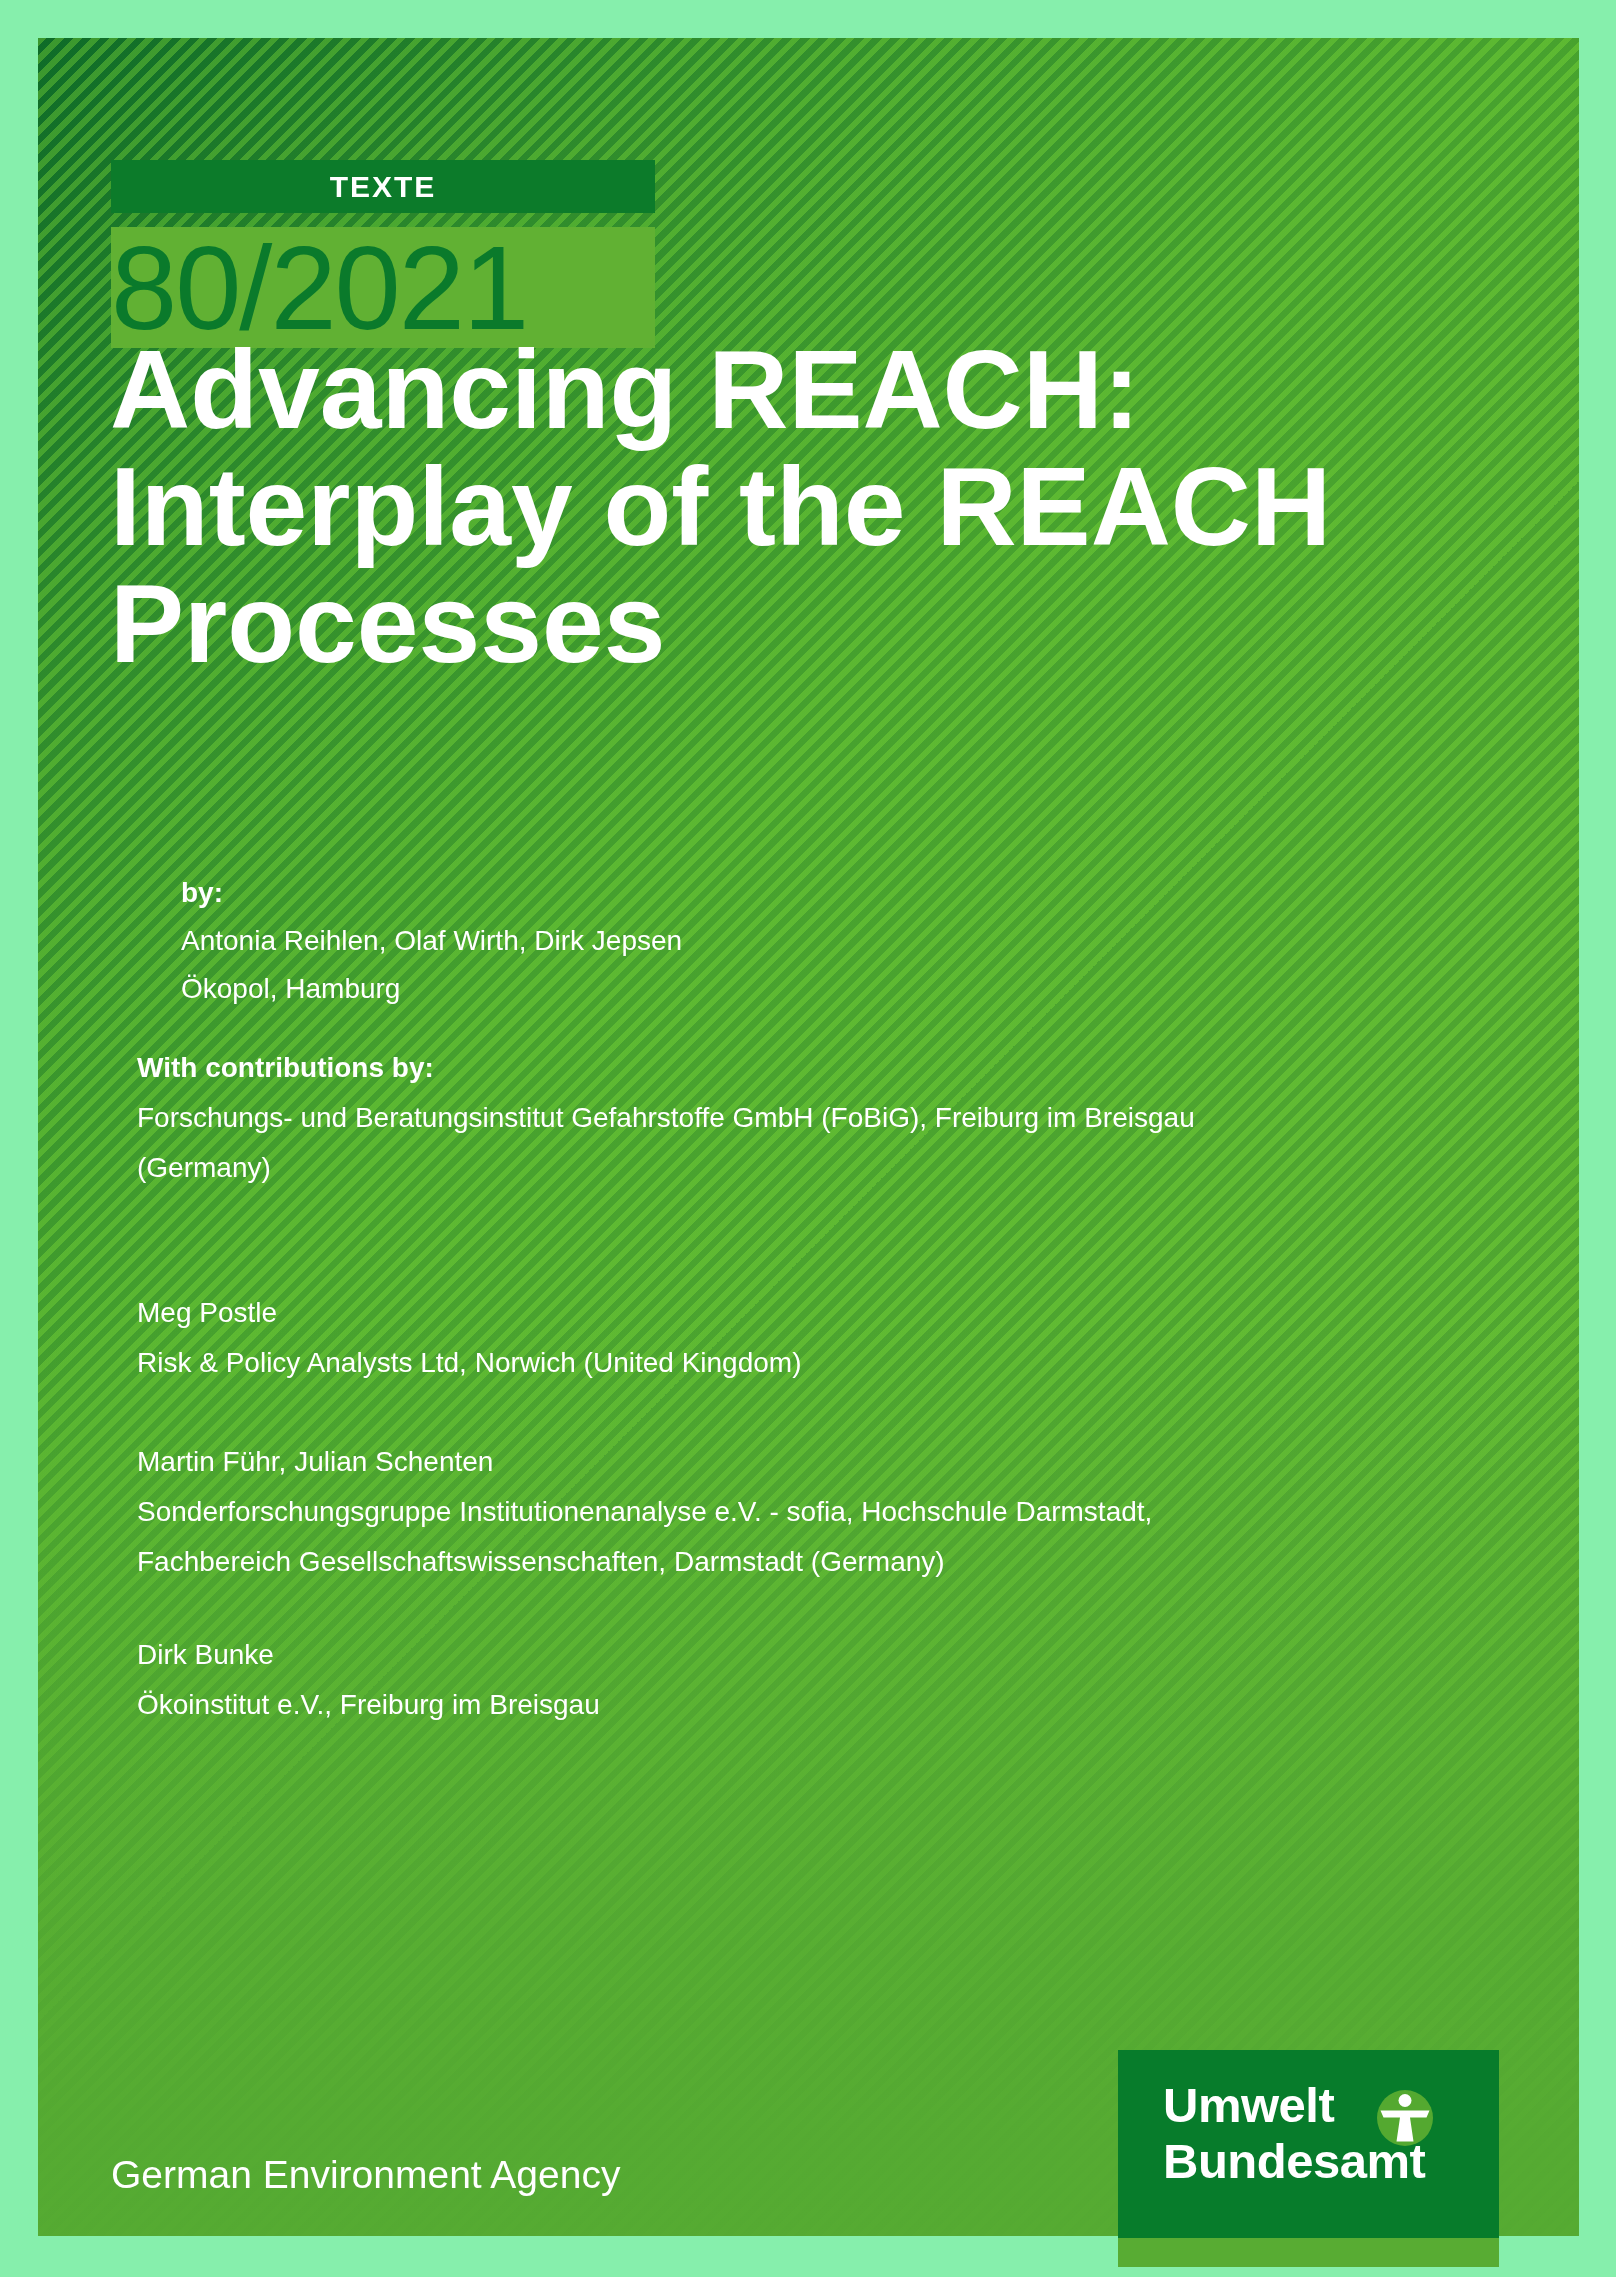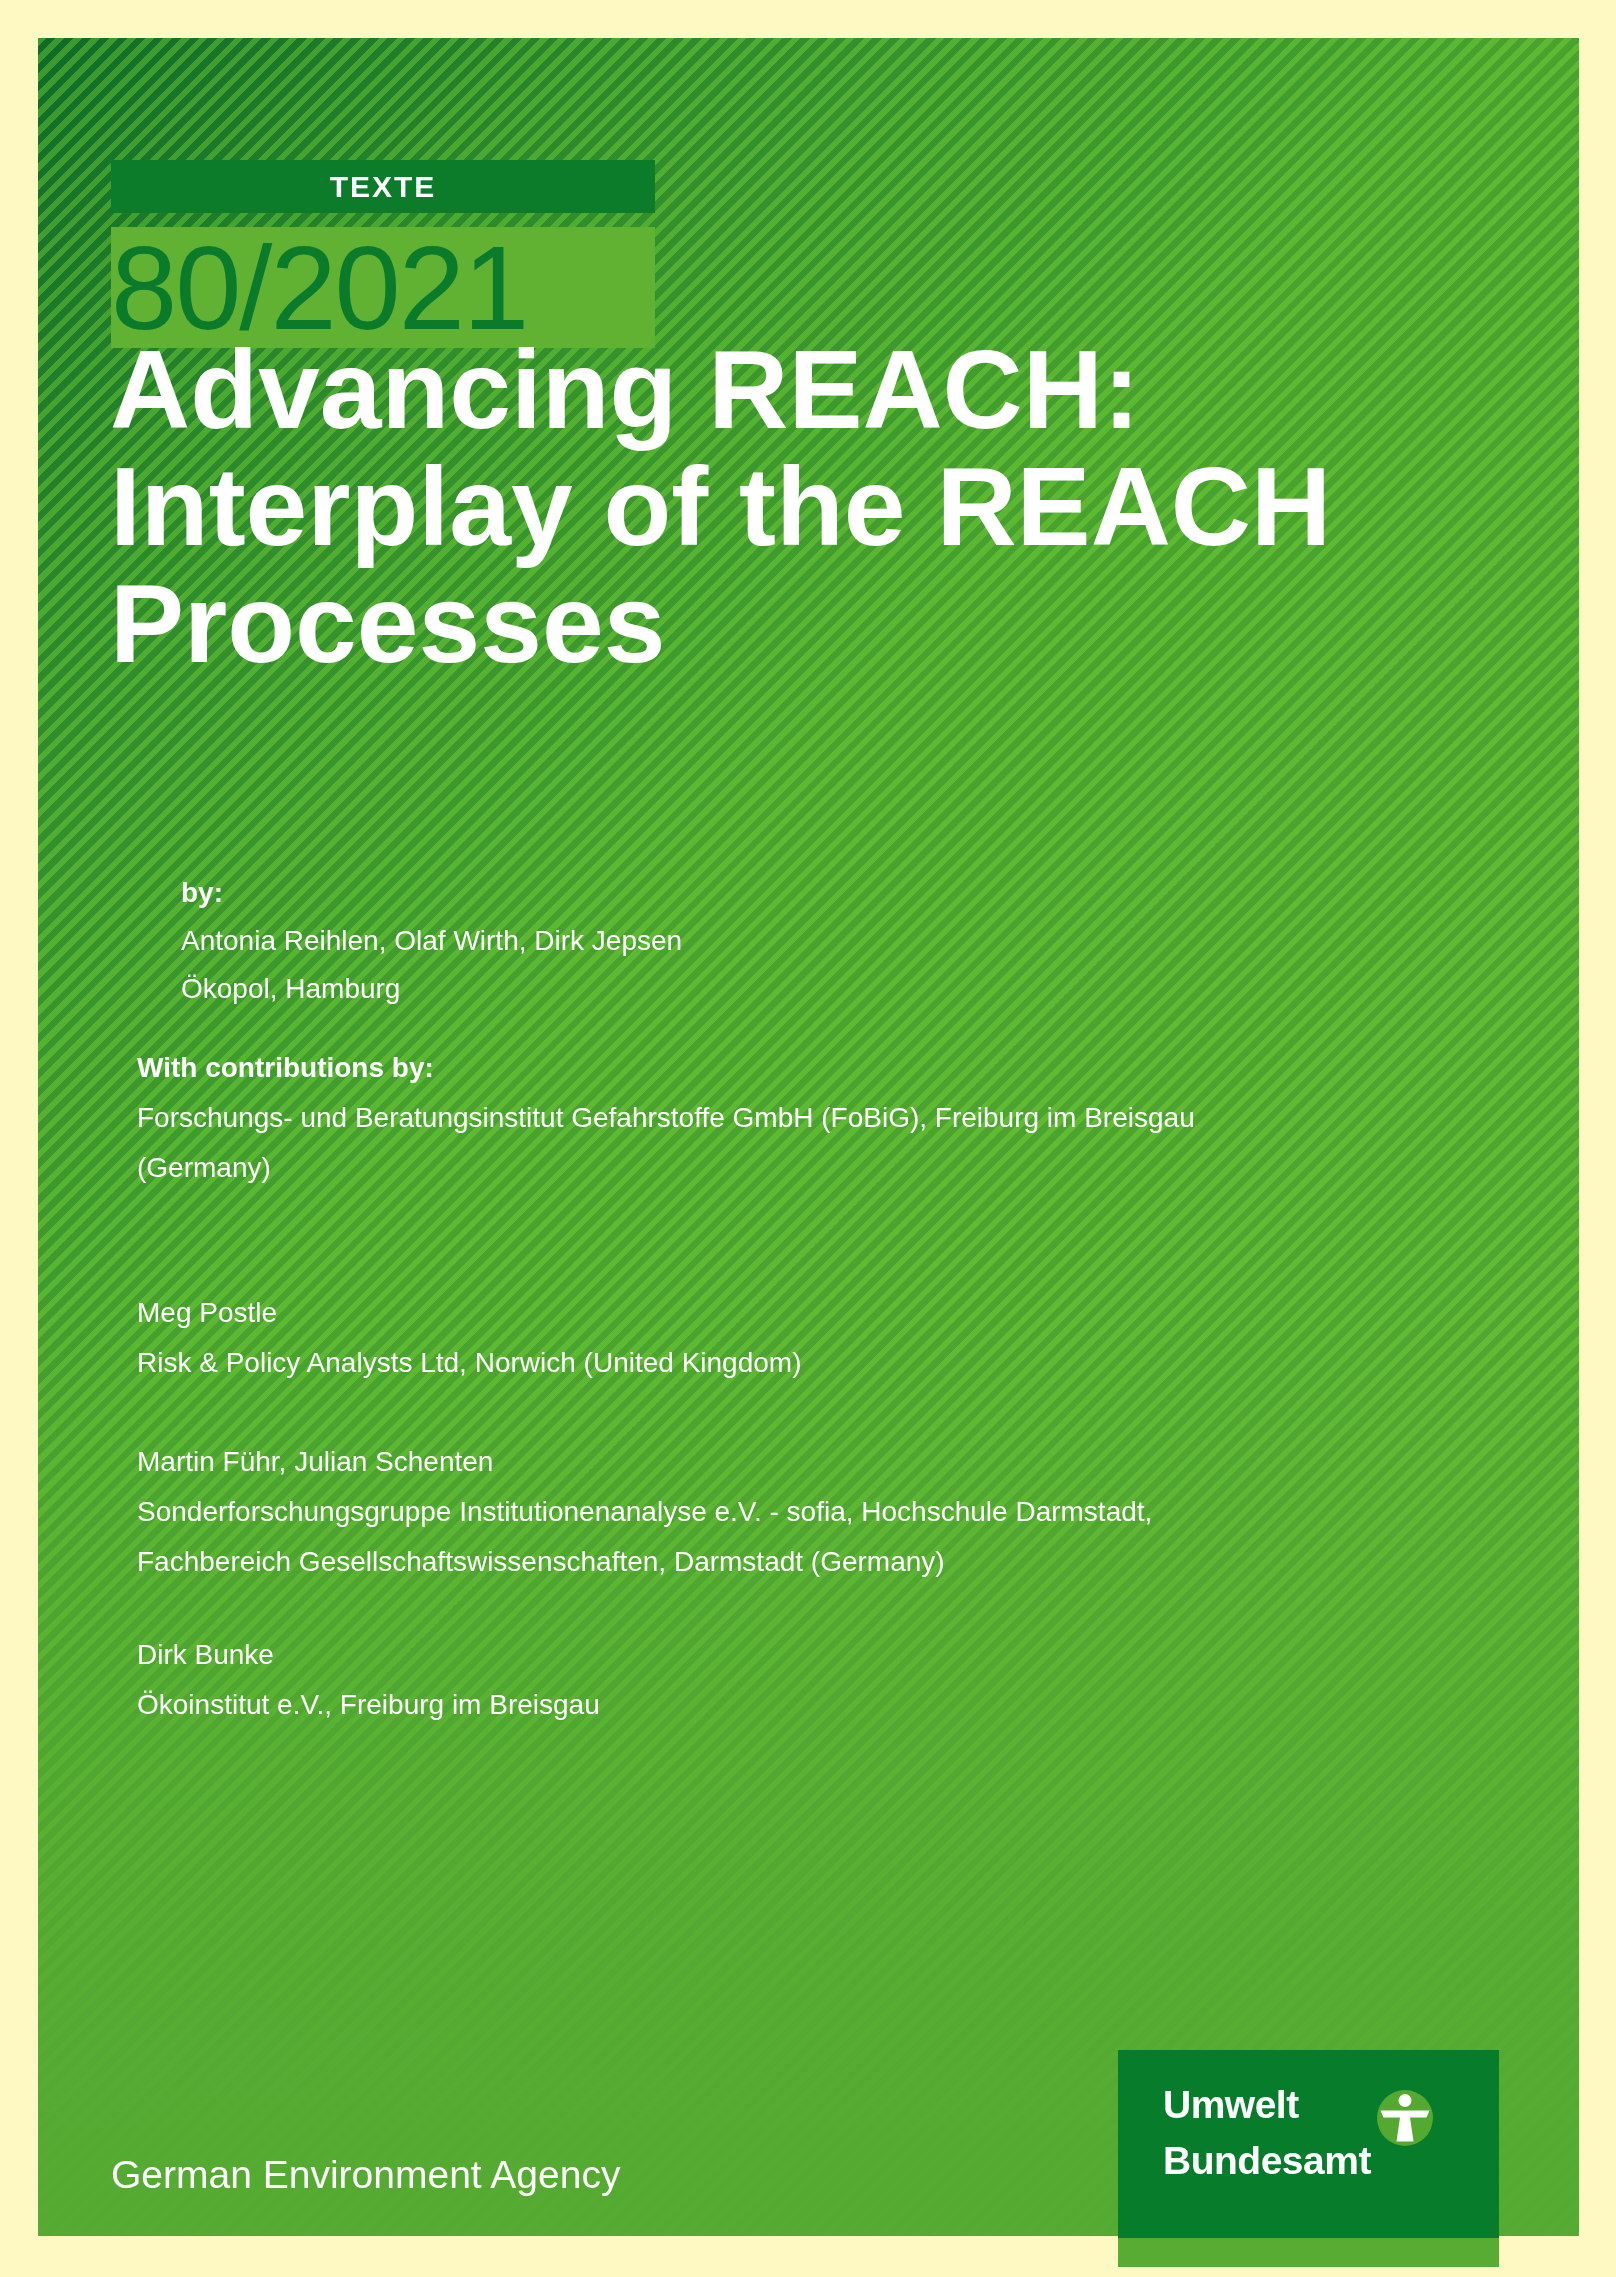--- a/index.html
+++ b/index.html
@@ -1,17 +1,17 @@
 <!DOCTYPE html>
 <html><head>
 <meta charset="utf-8">
 <style>
   html,body{margin:0;padding:0;background:#ffffff;}
   .page{
-    position:relative;width:1617px;height:2277px;background:#fef9c3;
+    position:relative;width:1617px;height:2277px;background:#86efac;
     font-family:"Liberation Sans",sans-serif;overflow:hidden;
   }
   
   .panel{
     position:absolute;left:38px;top:38px;width:1541px;height:2198px;
     background:
       linear-gradient(180deg, rgba(85,170,50,0) 58%, rgba(85,170,50,0.75) 86%, rgba(85,170,50,0.95) 96%),
       repeating-linear-gradient(135deg, rgba(125,219,55,0.40) 0 5.9px, rgba(125,219,55,0) 5.9px 12.7px),
       linear-gradient(135deg, #0e6b28 0%, #2f8c2c 18%, #47a22e 40%, #4fa630 68%, #55aa32 100%);
   }
@@ -32,21 +32,21 @@
   .txt{position:absolute;left:99px;color:#ffffff;font-size:28px;line-height:50px;white-space:nowrap;}
   .txt .lbl{font-weight:bold;}
   .by-block{top:831px;line-height:48px;margin-left:44px;}
   .g0{top:1005px;} .g1{top:1250px;} .g2{top:1399px;} .g3{top:1592px;}
   .footer-agency{position:absolute;left:73px;top:2115px;color:#ffffff;font-size:39px;white-space:nowrap;}
   .logo-block{position:absolute;left:1118px;top:2050px;width:381px;}
   .logo-box{position:relative;width:381px;height:188px;background:#077c2b;}
   .logo-shadow{width:381px;height:29px;background:#58ac33;}
   .logo-text{
     position:absolute;left:45px;top:27px;color:#ffffff;font-weight:bold;
-    font-size:39px;line-height:56px;letter-spacing:-0.5px;white-space:nowrap;
+    font-size:49px;line-height:56px;letter-spacing:-0.5px;white-space:nowrap;
   }
   .logo-icon{position:absolute;left:259px;top:40px;width:56px;height:56px;}
   .line{display:block;}
 </style>
 </head>
 <body>
 
 <div class="page">
   <div class="panel">
 

